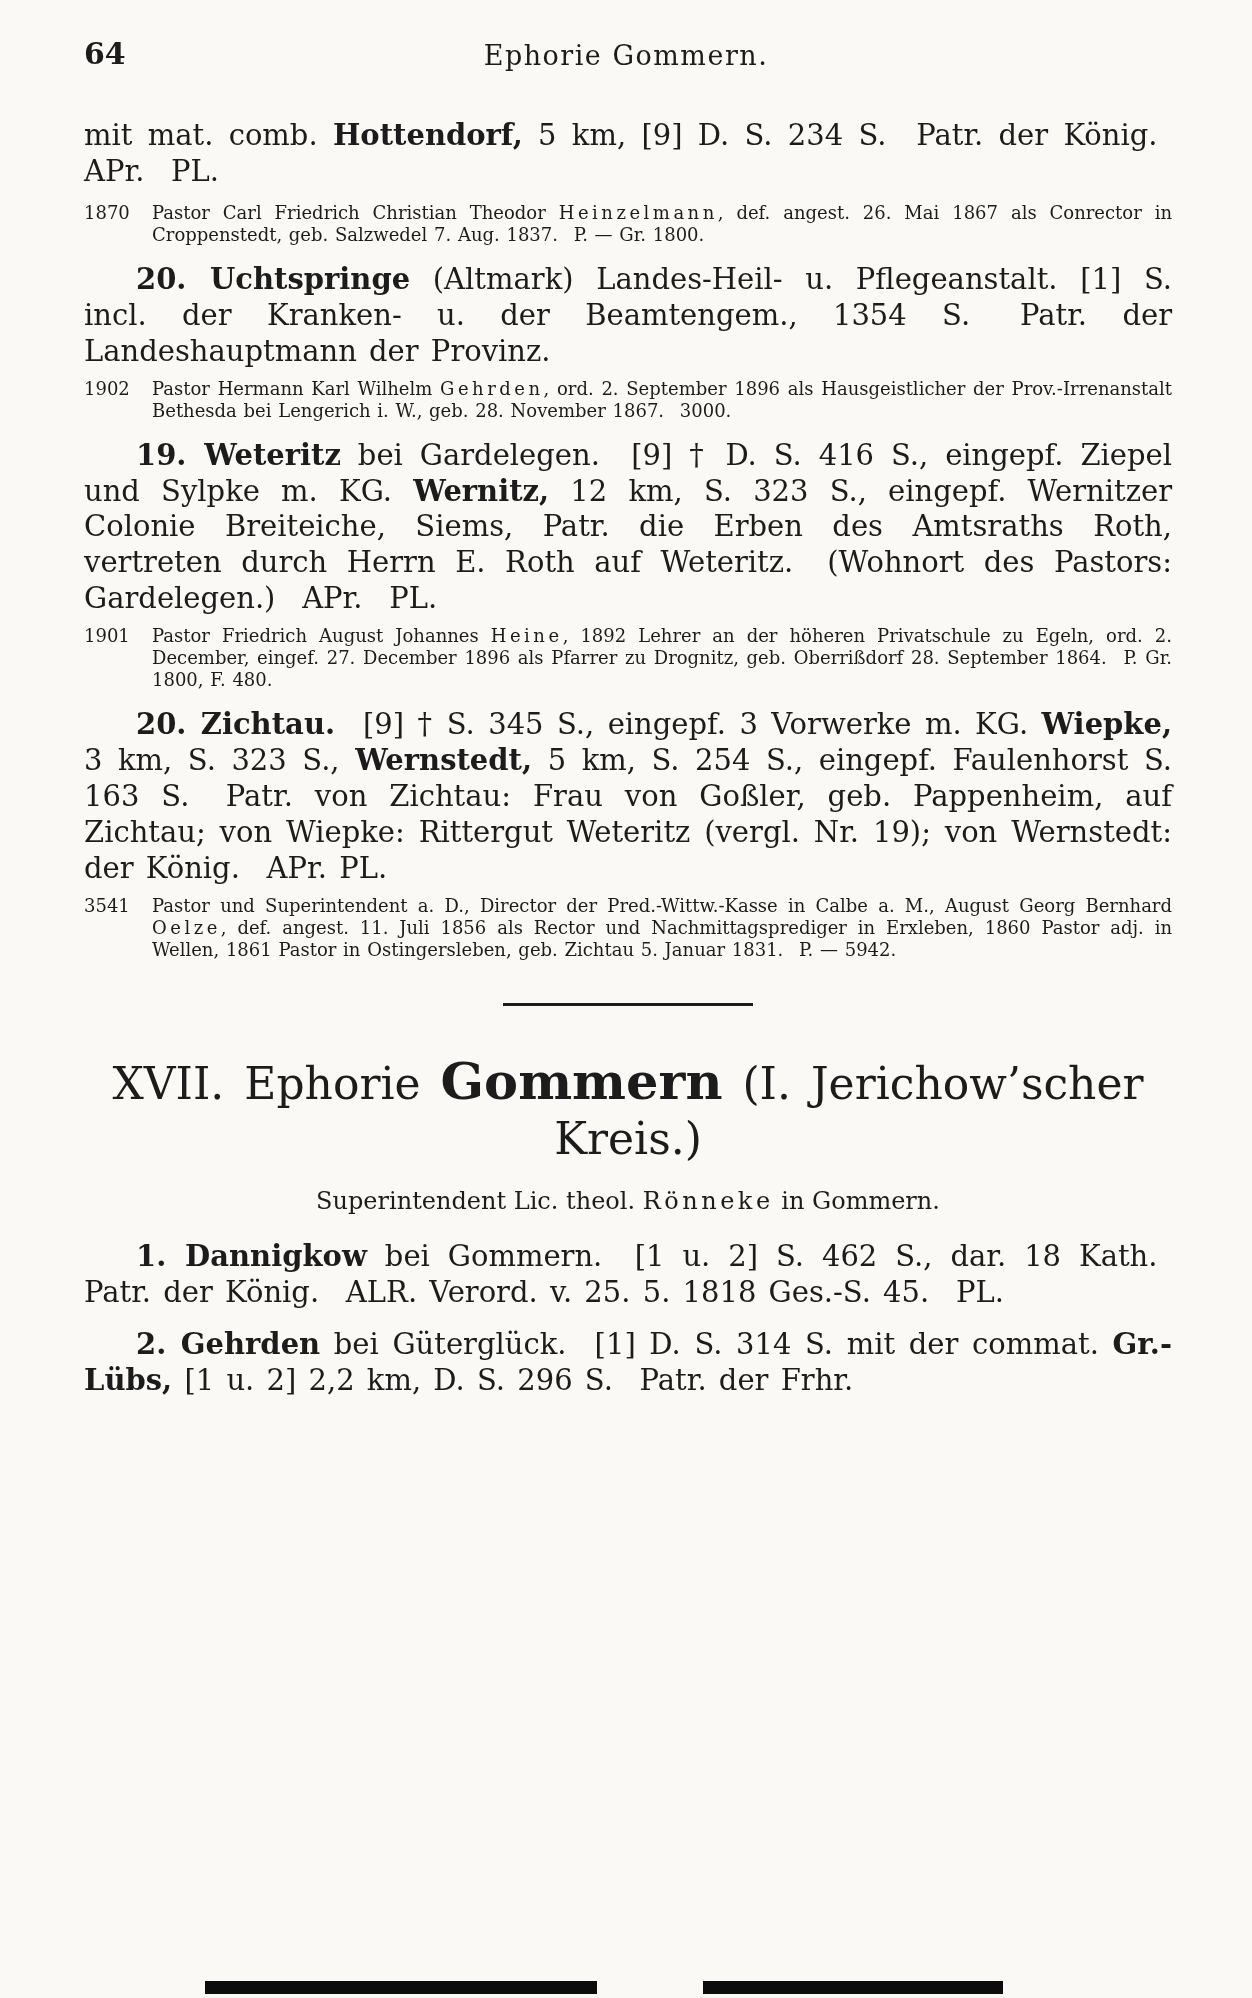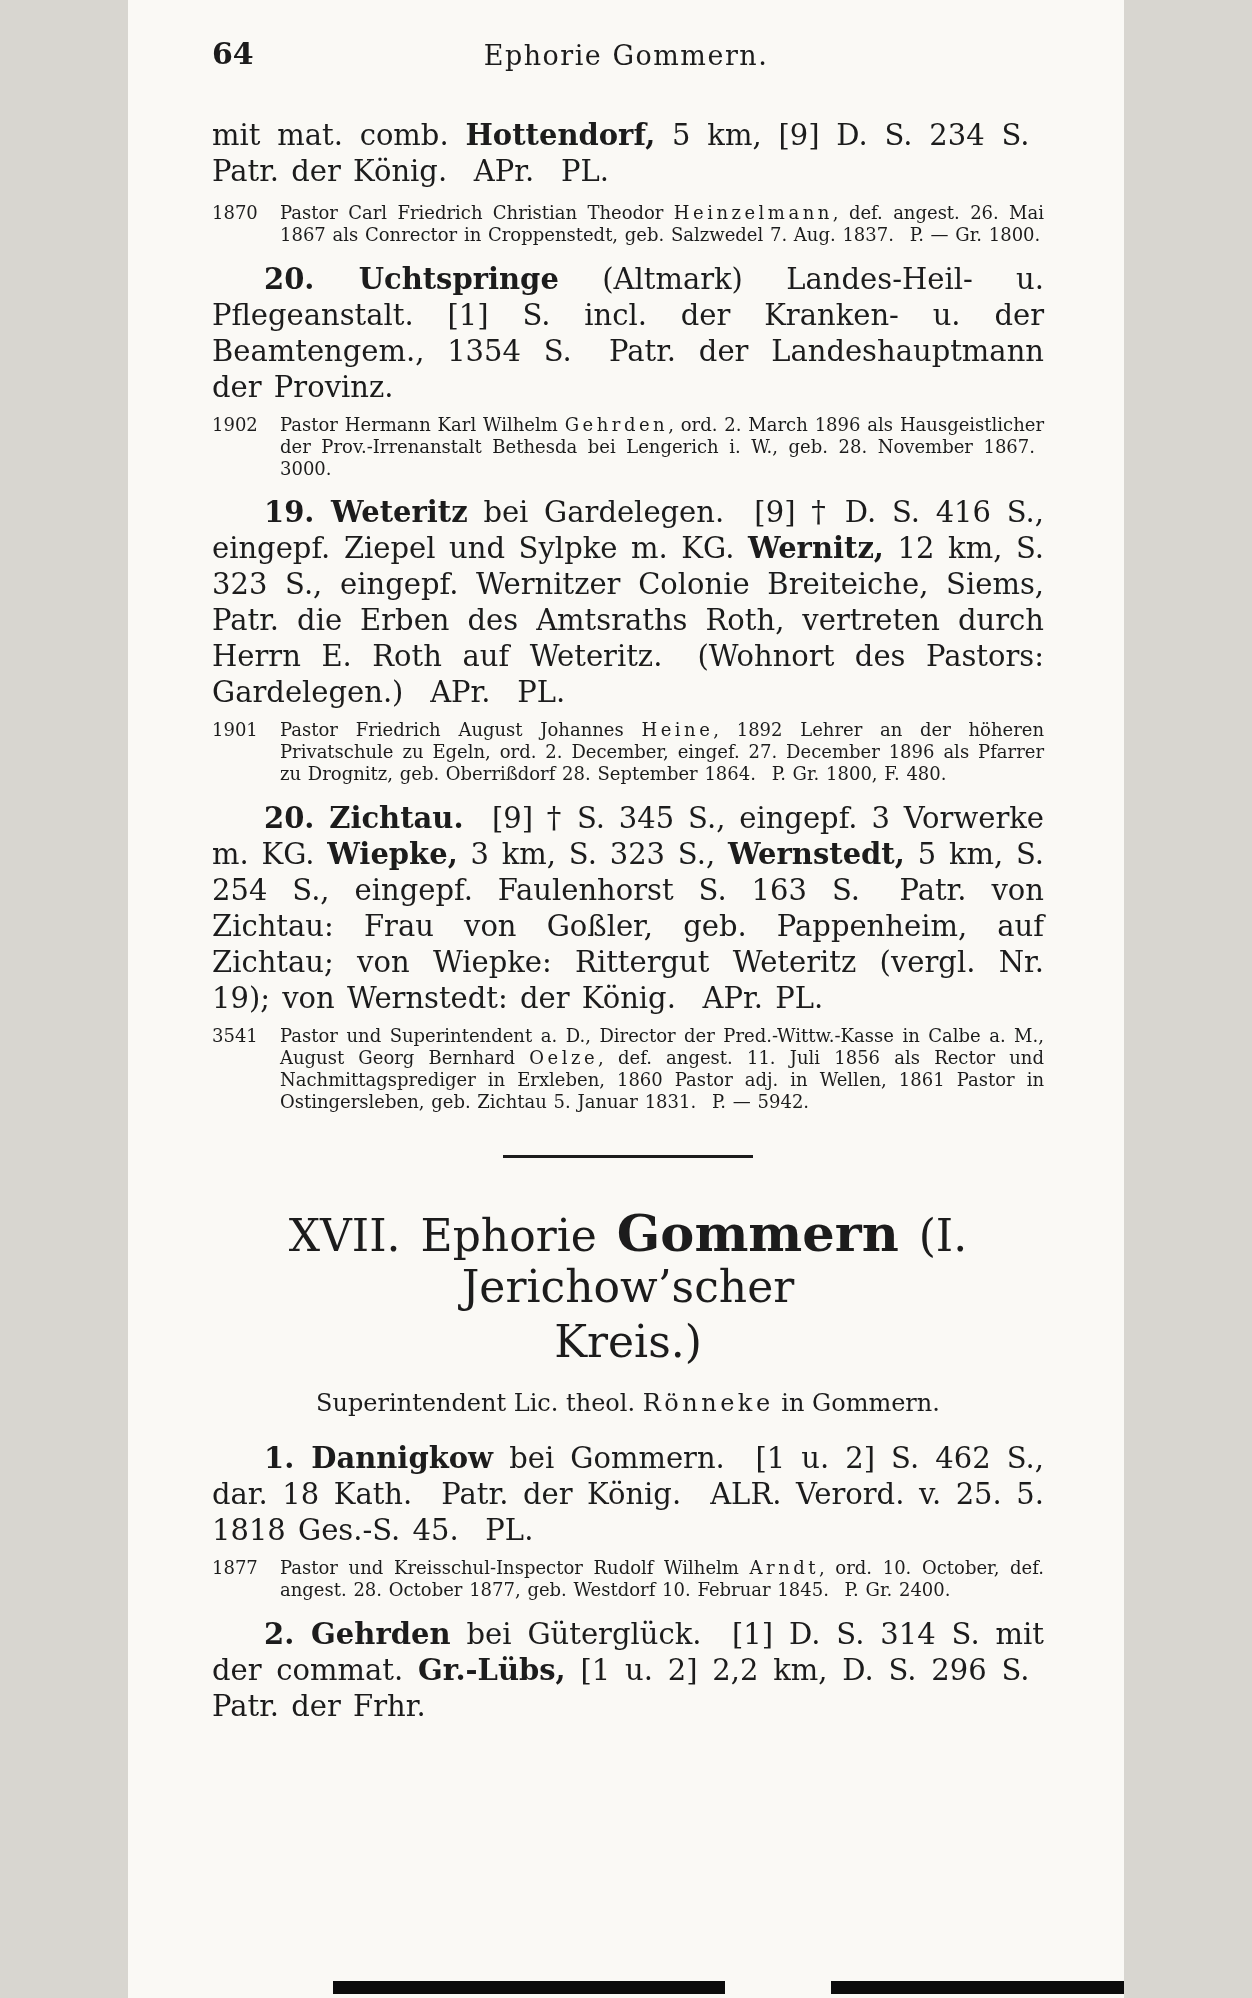--- a/index.html
+++ b/index.html
@@ -1,21 +1,21 @@
 <!DOCTYPE html>
 <html style="--paper: #faf9f5; --ink: #1c1c1c;"><head>
 <meta charset="utf-8">
 <style>
   :root{
     --paper:#faf9f5;
     --ink:#1c1c1c;
   }
   html,body{margin:0;padding:0;background:#d8d6d0;}
   .page{
-    width:996px;height:1998px;margin:0 auto;position:relative;overflow:hidden;
+    width:1252px;height:1998px;margin:0 auto;position:relative;overflow:hidden;
     background:var(--paper);color:var(--ink);
     font-family:"DejaVu Serif", serif;
   }
   .pagehead{position:relative;padding:40px 84px 0 84px;height:40px;font-size:27px;}
   .pagenum{position:absolute;left:84px;top:36px;font-weight:bold;font-size:30px;}
   .runhead{display:block;text-align:center;letter-spacing:1.5px;font-size:27px;}
   .content{padding:24px 80px 0 84px;}
   .cont,.entry{font-size:29px;line-height:1.24;text-align:justify;word-spacing:3px;}
   .cont{margin:14px 0 12px;}
   .entry{text-indent:52px;margin:16px 0 4px;}
@@ -40,28 +40,27 @@
 
 <div class="page">
   <div class="pagehead">
     <span class="pagenum">64</span>
     <span class="runhead">Ephorie Gommern.</span>
   </div>
   <div class="content">
       <div class="cont"><span>mit mat. comb. </span><span class="b">Hottendorf,</span><span> 5 km, [9] D. S. 234 S.  Patr. der König.  APr.  PL.</span></div>
       <div class="pastor"><span class="year">1870</span><span>Pastor Carl Friedrich Christian Theodor </span><span class="sp">Heinzelmann</span><span>, def. angest. 26. Mai 1867 als Conrector in Croppenstedt, geb. Salzwedel 7. Aug. 1837.  P. — Gr. 1800.</span></div>
       <div class="entry"><span class="b">20. Uchtspringe</span><span> (Altmark) Landes-Heil- u. Pflegeanstalt. [1] S. incl. der Kranken- u. der Beamtengem., 1354 S.  Patr. der Landeshauptmann der Provinz.</span></div>
-      <div class="pastor"><span class="year">1902</span><span>Pastor Hermann Karl Wilhelm </span><span class="sp">Gehrden</span><span>, ord. 2. March 1896 als Hausgeistlicher der Prov.-Irrenanstalt Bethesda bei Lengerich i. W., geb. 28. November 1867.  3000.</span></div>
+      <div class="pastor"><span class="year">1902</span><span>Pastor Hermann Karl Wilhelm </span><span class="sp">Gehrden</span><span>, ord. 2. September 1896 als Hausgeistlicher der Prov.-Irrenanstalt Bethesda bei Lengerich i. W., geb. 28. November 1867.  3000.</span></div>
       <div class="entry"><span class="b">19. Weteritz</span><span> bei Gardelegen.  [9] † D. S. 416 S., eingepf. Ziepel und Sylpke m. KG. </span><span class="b">Wernitz,</span><span> 12 km, S. 323 S., eingepf. Wernitzer Colonie Breiteiche, Siems, Patr. die Erben des Amtsraths Roth, vertreten durch Herrn E. Roth auf Weteritz.  (Wohnort des Pastors: Gardelegen.)  APr.  PL.</span></div>
       <div class="pastor"><span class="year">1901</span><span>Pastor Friedrich August Johannes </span><span class="sp">Heine</span><span>, 1892 Lehrer an der höheren Privatschule zu Egeln, ord. 2. December, eingef. 27. December 1896 als Pfarrer zu Drognitz, geb. Oberrißdorf 28. September 1864.  P. Gr. 1800, F. 480.</span></div>
       <div class="entry"><span class="b">20. Zichtau.</span><span>  [9] † S. 345 S., eingepf. 3 Vorwerke m. KG. </span><span class="b">Wiepke,</span><span> 3 km, S. 323 S., </span><span class="b">Wernstedt,</span><span> 5 km, S. 254 S., eingepf. Faulenhorst S. 163 S.  Patr. von Zichtau: Frau von Goßler, geb. Pappenheim, auf Zichtau; von Wiepke: Rittergut Weteritz (vergl. Nr. 19); von Wernstedt: der König.  APr. PL.</span></div>
       <div class="pastor"><span class="year">3541</span><span>Pastor und Superintendent a. D., Director der Pred.-Wittw.-Kasse in Calbe a. M., August Georg Bernhard </span><span class="sp">Oelze</span><span>, def. angest. 11. Juli 1856 als Rector und Nachmittagsprediger in Erxleben, 1860 Pastor adj. in Wellen, 1861 Pastor in Ostingersleben, geb. Zichtau 5. Januar 1831.  P. — 5942.</span></div>
       <div class="divider"></div>
       <div class="heading"><span>XVII. Ephorie </span><span class="b">Gommern</span><span> (I. Jerichow’scher</span></div>
       <div class="heading2"><span>Kreis.)</span></div>
       <div class="subheading"><span>Superintendent Lic. theol. </span><span class="sp">Rönneke</span><span> in Gommern.</span></div>
       <div class="entry"><span class="b">1. Dannigkow</span><span> bei Gommern.  [1 u. 2] S. 462 S., dar. 18 Kath.  Patr. der König.  ALR. Verord. v. 25. 5. 1818 Ges.-S. 45.  PL.</span></div>
-      <div class="pastor"><span class="year">1877</span><span>Pastor und Kreisschul-Inspector Rudolf Wilhelm </span><span class="sp">Arndt</span><span>, ord. 10. October, def. angest. 28. October 1877, geb. Westdorf 10. Februar 1845.  P. Gr. 2400.</span></div>
       <div class="entry"><span class="b">2. Gehrden</span><span> bei Güterglück.  [1] D. S. 314 S. mit der commat. </span><span class="b">Gr.-Lübs,</span><span> [1 u. 2] 2,2 km, D. S. 296 S.  Patr. der Frhr.</span></div>
     </div>
   <div class="bar bar-left"></div>
   <div class="bar bar-right"></div>
 </div>
 
 </body></html>

